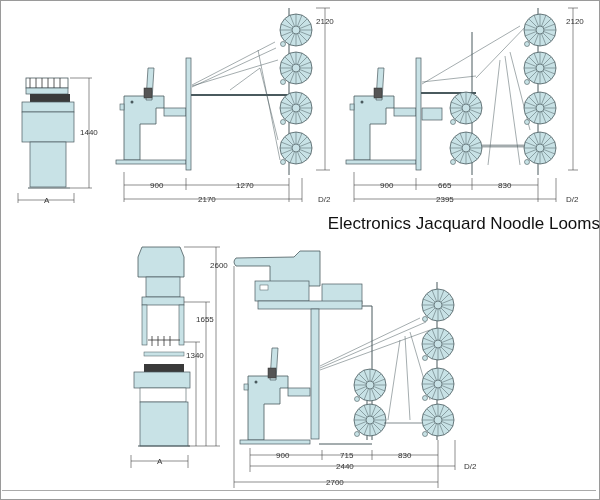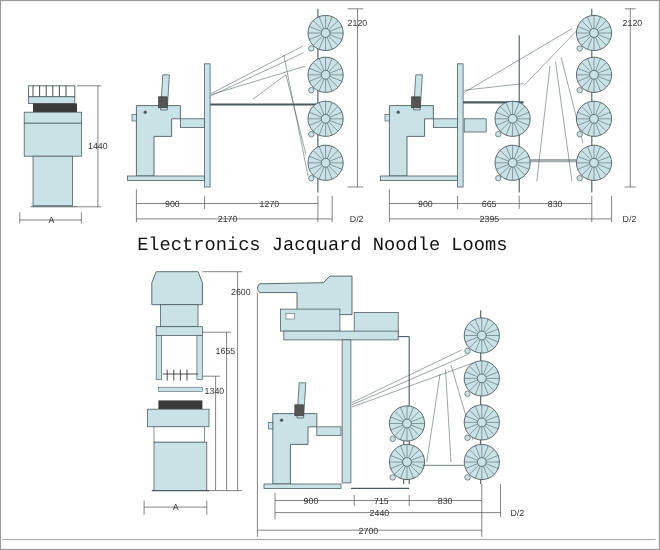--- a/index.html
+++ b/index.html
@@ -1,20 +1,20 @@
 <!DOCTYPE html>
 <html><head>
 <meta charset="utf-8">
 <style>
   html,body{margin:0;padding:0;background:#fff;}
   body{width:600px;height:500px;overflow:hidden;font-family:"Liberation Sans",sans-serif;}
   .frame{position:absolute;left:0;top:0;width:598px;height:498px;border:1px solid #9a9a9a;background:#fff;}
   svg{position:absolute;left:0;top:0;}
   .dim{font-family:"Liberation Sans",sans-serif;font-size:8px;fill:#333;}
-  .title{position:absolute;left:0;width:600px;top:214px;text-align:center;font-size:17px;color:#111;font-family:Liberation Mono, monospace;}
+  .title{position:absolute;left:0;width:600px;top:214px;text-align:right;font-size:17px;color:#111;font-family:Liberation Sans, sans-serif;}
   .title span{margin-left:-14px;}
   .bottomline{position:absolute;left:2px;top:490px;width:594px;height:1px;background:#aaa;}
 </style>
 </head>
 <body>
 
 <div class="frame"></div>
 
 <svg width="600" height="500" viewBox="0 0 600 500">
   <defs>

